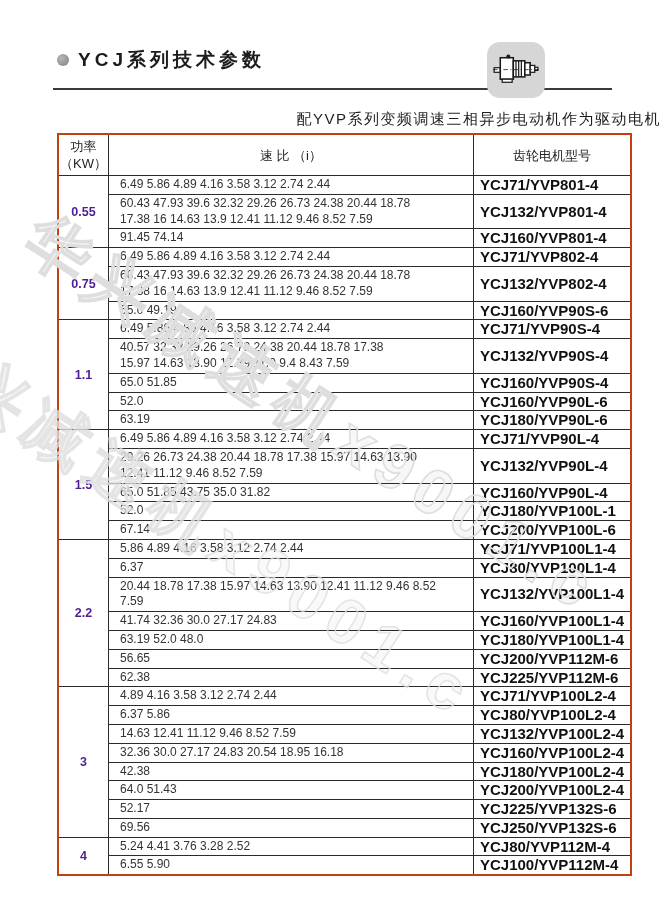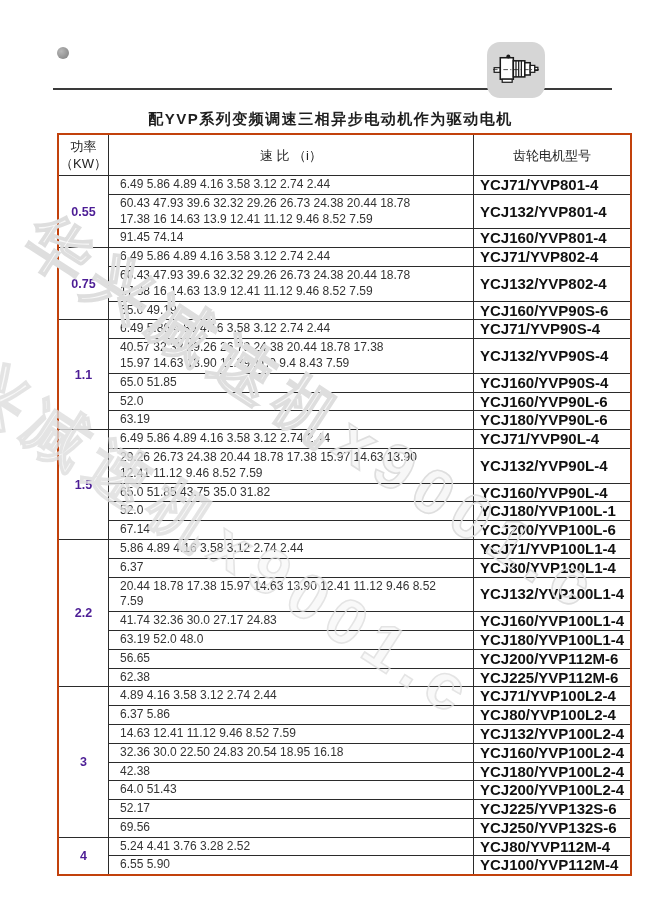--- a/index.html
+++ b/index.html
@@ -32,21 +32,21 @@
   }
   .icon-box {
     position:absolute; top:42px; left:487px; width:58px; height:56px;
     background:#d6d6d6; border-radius:13px;
     display:flex; align-items:center; justify-content:center;
   }
 
   
   .subtitle {
     position:absolute; top:110px; left:0; width:661px;
-    text-align:center; font-size:15px; font-weight:bold;
+    text-align:right; font-size:15px; font-weight:normal;
     letter-spacing:1.5px; color:#1e1e1e;
   }
 
   
   .wm {
     position:absolute;
     font-size:64px; font-weight:bold; letter-spacing:10px;
     white-space:nowrap;
     color:rgba(0,0,0,0.03);
     -webkit-text-stroke:1.6px #dedede;
@@ -91,20 +91,21 @@
   }
 </style>
 </head>
 <body>
 
 <div class="wm wm1">华兴减速机x9001.c</div>
 <div class="wm wm2">华兴减速机x9001.c</div>
 
 <div class="page-header">
   <span class="bullet"></span>
+  <span class="page-title">YCJ系列技术参数</span>
 </div>
 <div class="header-rule"></div>
 
 <div class="icon-box">
   <svg width="46" height="38" viewBox="0 0 60 46">
     <g fill="none" stroke="#1a1a1a" stroke-width="1.6">
 
       <rect x="1.5" y="20" width="8" height="6" fill="#fff"></rect>
 
       <rect x="9.5" y="7" width="17" height="28" fill="#fff" stroke-width="2"></rect>
@@ -251,21 +252,21 @@
       </tr>
       <tr>
         <td class="ratio-cell">6.37 5.86</td>
         <td class="model-cell">YCJ80/YVP100L2-4</td>
       </tr>
       <tr>
         <td class="ratio-cell">14.63 12.41 11.12 9.46 8.52 7.59</td>
         <td class="model-cell">YCJ132/YVP100L2-4</td>
       </tr>
       <tr>
-        <td class="ratio-cell">32.36 30.0 22.50 24.83 20.54 18.95 16.18</td>
+        <td class="ratio-cell">32.36 30.0 27.17 24.83 20.54 18.95 16.18</td>
         <td class="model-cell">YCJ160/YVP100L2-4</td>
       </tr>
       <tr>
         <td class="ratio-cell">42.38</td>
         <td class="model-cell">YCJ180/YVP100L2-4</td>
       </tr>
       <tr>
         <td class="ratio-cell">64.0 51.43</td>
         <td class="model-cell">YCJ200/YVP100L2-4</td>
       </tr>

